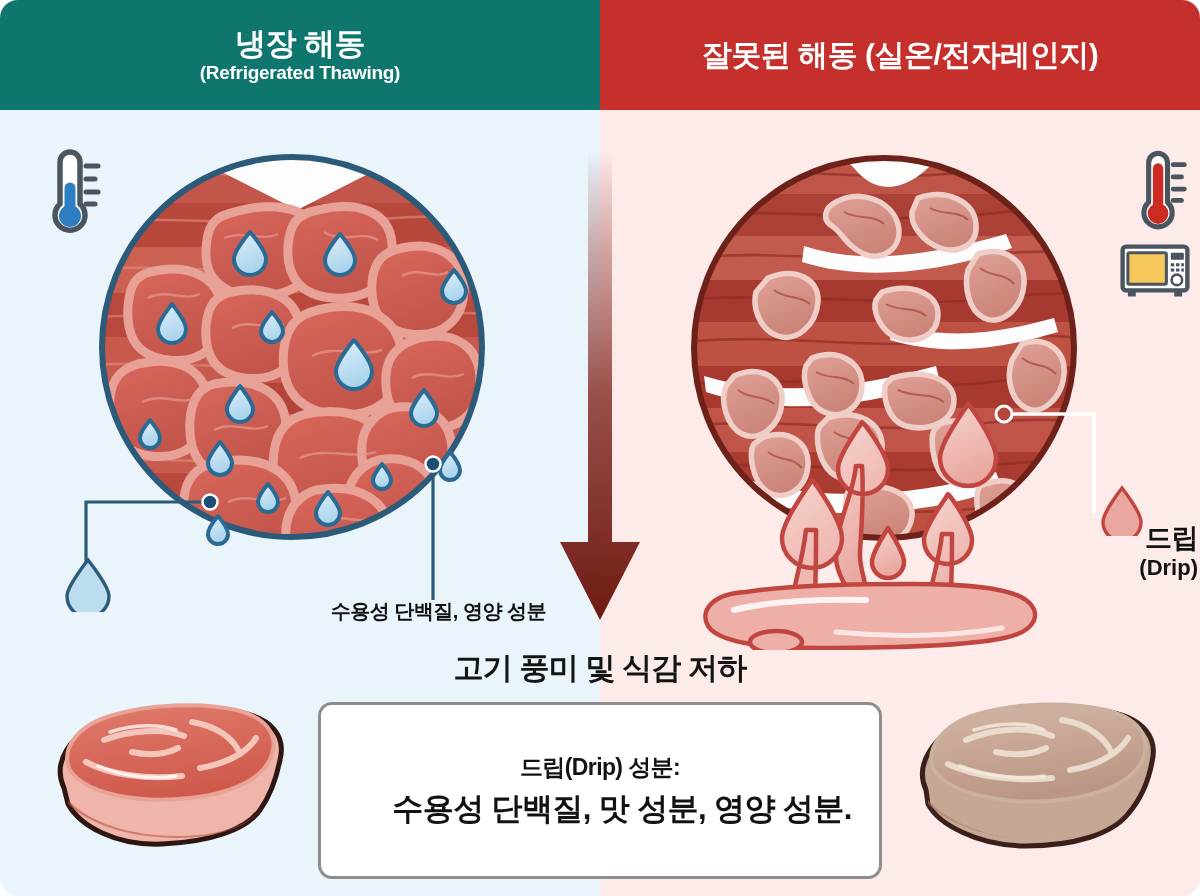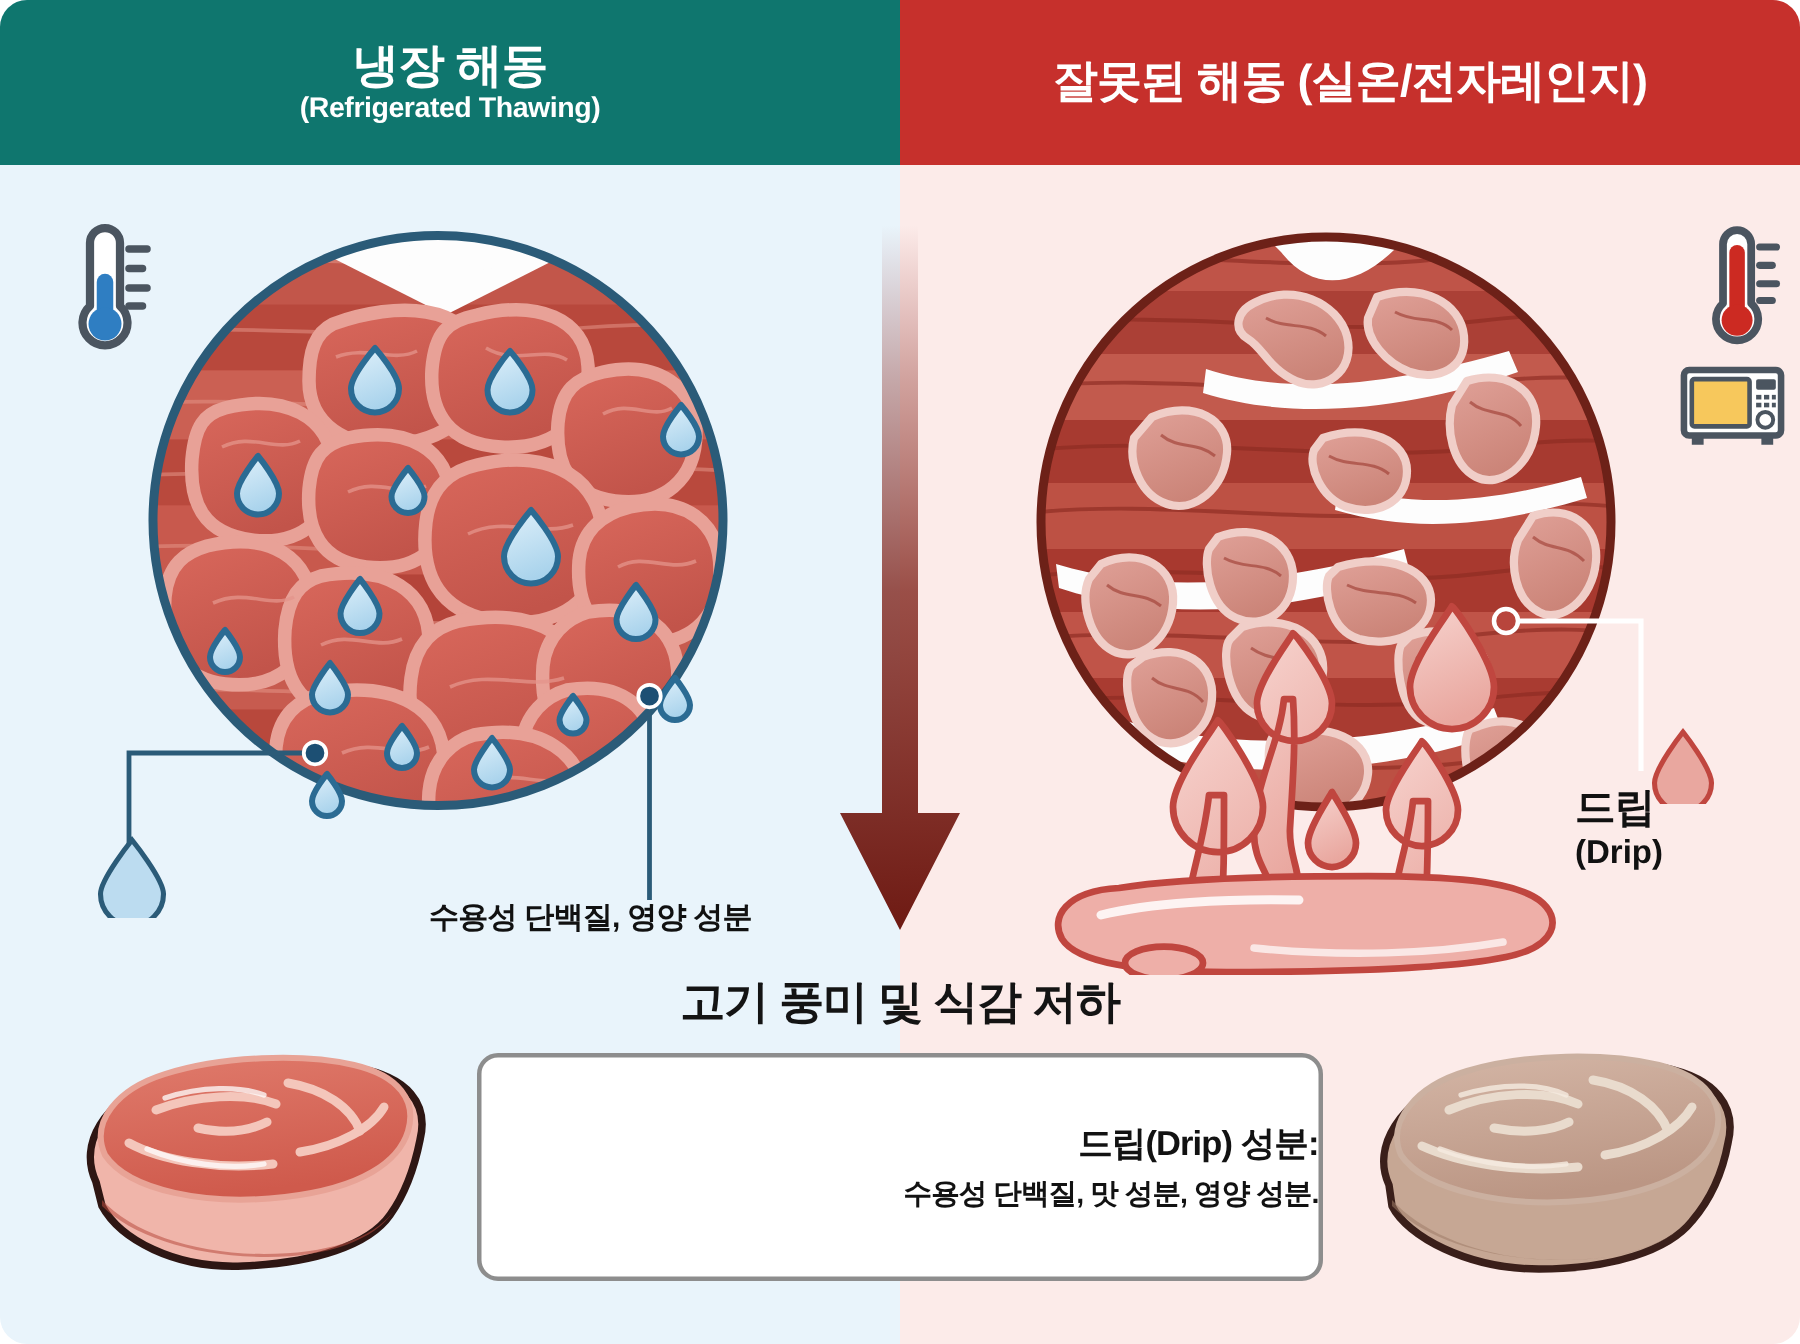--- a/index.html
+++ b/index.html
@@ -37,47 +37,47 @@
 
   
   .circle-wrap { position: absolute; }
   #cells-intact   { left: 72px;  top: 152px; }
   #cells-ruptured { left: 686px; top: 150px; }
 
   
   #center-arrow { position: absolute; left: 552px; top: 150px; }
 
   
-  .lbl { position: absolute; text-align: left; color: #111111; }
+  .lbl { position: absolute; text-align: right; color: #111111; }
   #label-juice { left: 22px; top: 596px; width: 130px; }
   #label-juice .l1 { font-size: 26px; font-weight: bold; letter-spacing: -0.5px; }
   #label-juice .l2 { font-size: 19px; font-weight: bold; margin-top: 1px; }
 
   #label-soluble { left: 286px; top: 598px; width: 260px; font-size: 20px; font-weight: bold; letter-spacing: -0.5px; }
 
   #label-drip { left: 1050px; top: 520px; width: 148px; }
   #label-drip .d1 { font-size: 27px; font-weight: bold; letter-spacing: -0.5px; }
   #label-drip .d2 { font-size: 22px; font-weight: bold; margin-top: -1px; }
   #label-drip .d3 { font-size: 15.5px; font-weight: bold; line-height: 1.28; margin-top: 3px; letter-spacing: -0.4px; }
 
   
   #headline-degrade {
     position: absolute; left: 0; top: 648px; width: 1200px; text-align: center;
     font-size: 30px; font-weight: bold; color: #141414; letter-spacing: -0.8px;
   }
 
   
   #info-box {
-    position: absolute; left: 318px; top: 702px; width: 564px; height: 152px;
+    position: absolute; left: 318px; top: 702px; width: 564px; height: 177px;
     background: #ffffff; border: 3px solid #8d8d8d; border-radius: 14px;
-    display: flex; flex-direction: column; align-items: flex-end; justify-content: center;
+    display: flex; flex-direction: column; align-items: center; justify-content: center;
     text-align: center; color: #121212; letter-spacing: -0.6px;
   }
   #info-box .ib1 { font-size: 23px; font-weight: bold; }
-  #info-box .ib2 { font-size: 19px; font-weight: bold; margin-top: 5px; margin-left: 44px; }
+  #info-box .ib2 { font-size: 31px; font-weight: bold; margin-top: 5px; margin-left: 44px; }
   #info-box .ib3 { font-size: 23px; font-weight: bold; margin-top: 5px; }
 
   
   #steak-fresh   { position: absolute; left: 34px;  top: 700px; }
   #steak-drained { position: absolute; left: 902px; top: 698px; }
 </style>
 </head>
 <body>
 
 <div class="stage">

